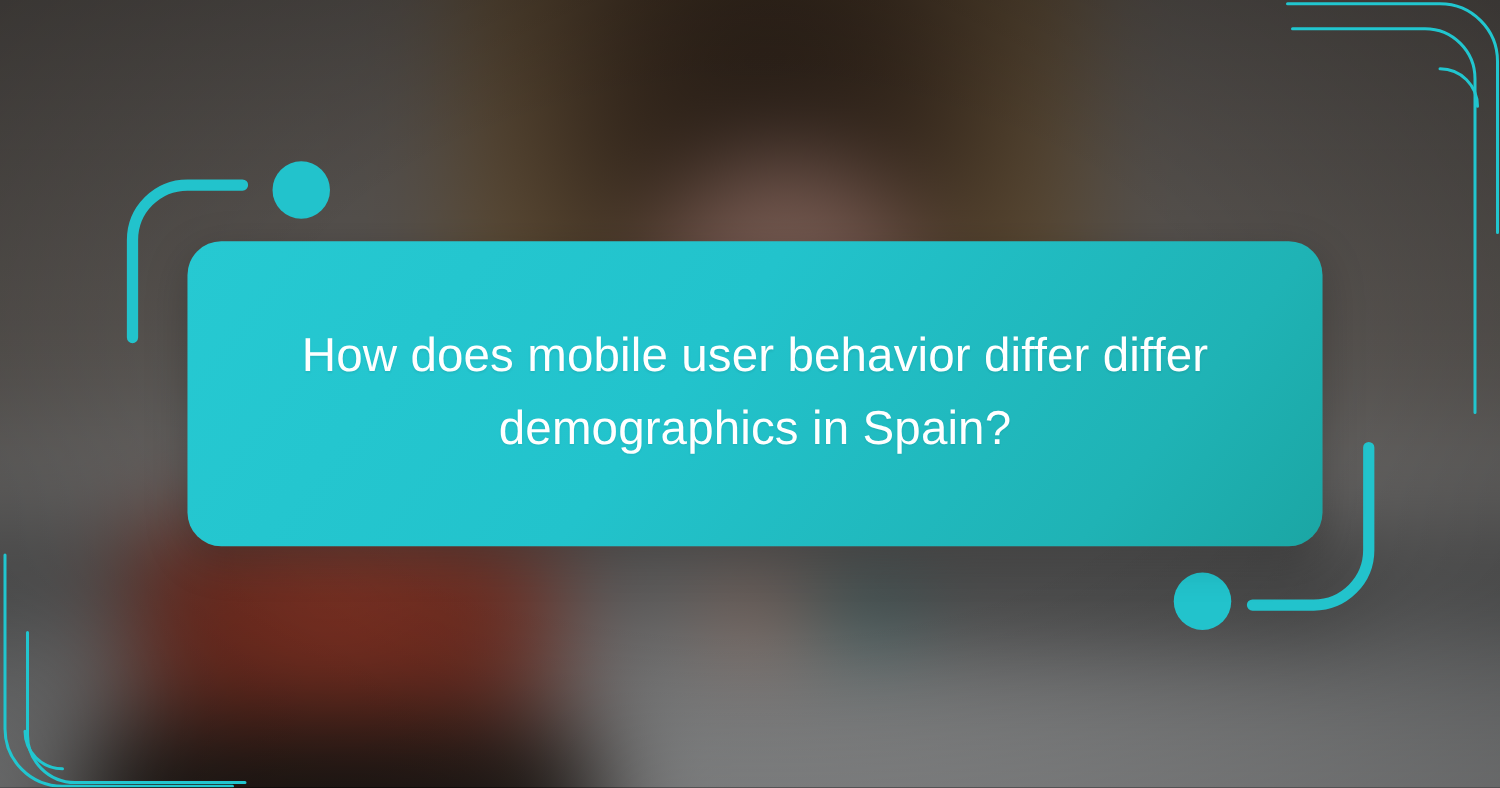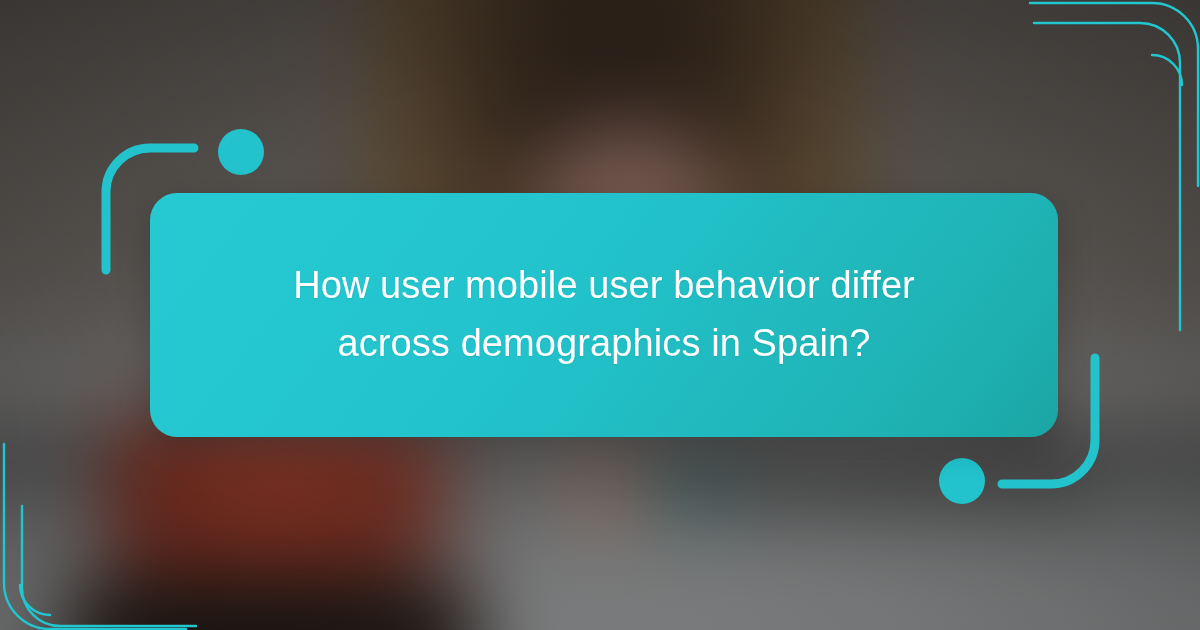--- a/index.html
+++ b/index.html
@@ -219,16 +219,16 @@
   <svg class="deco-svg" viewBox="0 0 1200 630">
 
     <path class="deco-bracket" d="M 194 148 L 150 148 A 44 44 0 0 0 106 192 L 106 270"></path>
     <circle class="deco-dot" cx="241" cy="152" r="23"></circle>
 
     <path class="deco-bracket" d="M 1095 358 L 1095 440 A 44 44 0 0 1 1051 484 L 1002 484"></path>
     <circle class="deco-dot" cx="962" cy="481" r="23"></circle>
   </svg>
 
   <div class="question-card">
-    <div class="question-text">How user mobile user behavior differ across demographics in Spain?</div>
+    <div class="question-text">How does mobile user behavior differ differ demographics in Spain?</div>
   </div>
 
 </div>
 
 </body></html>

